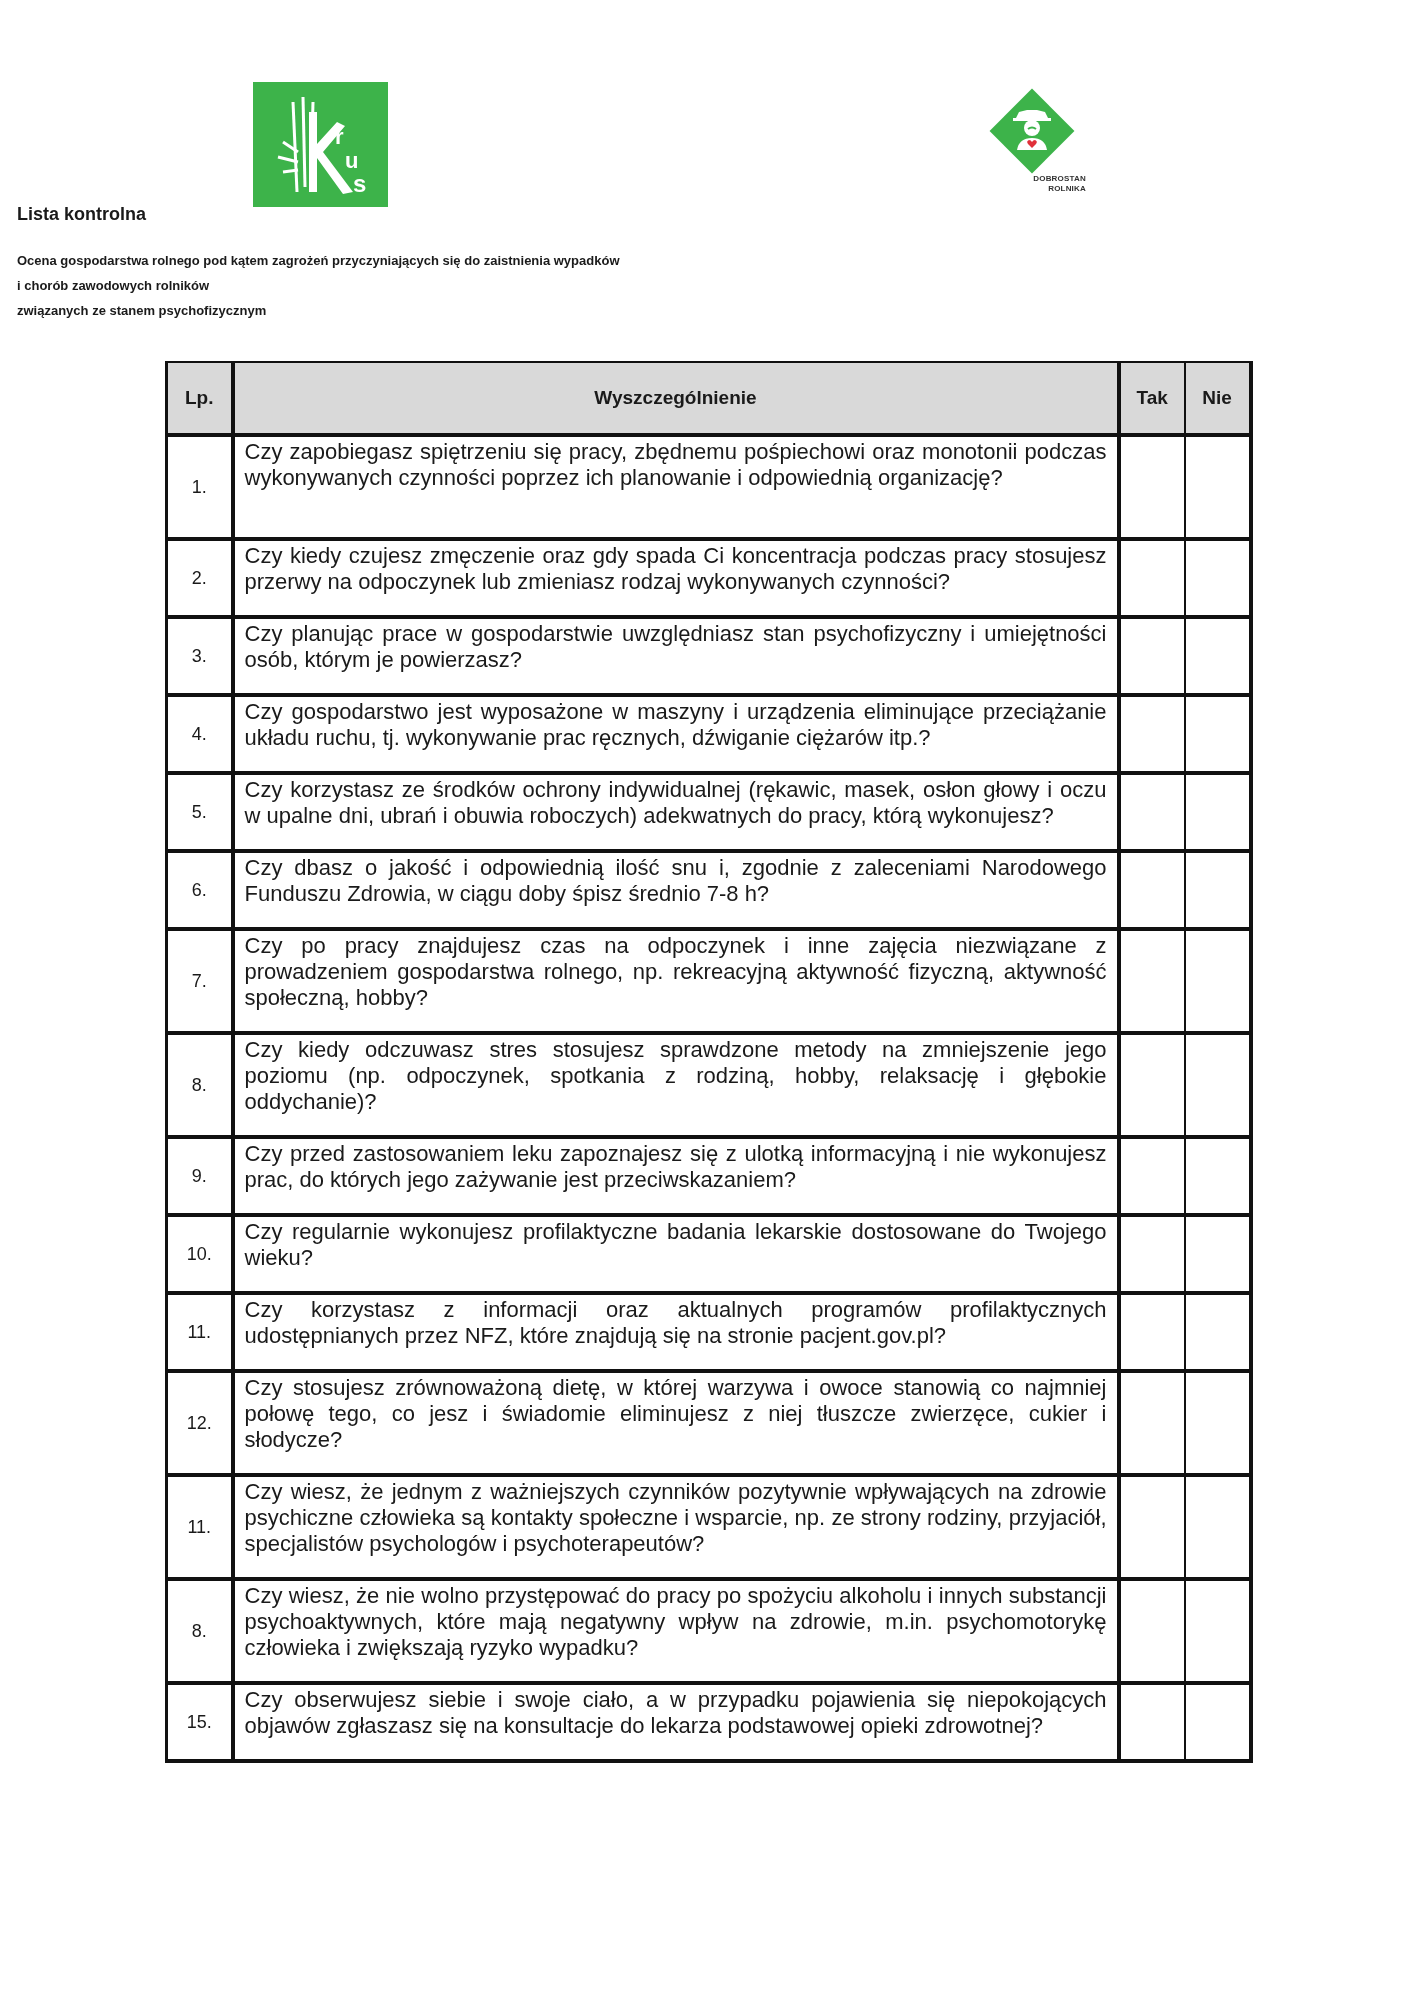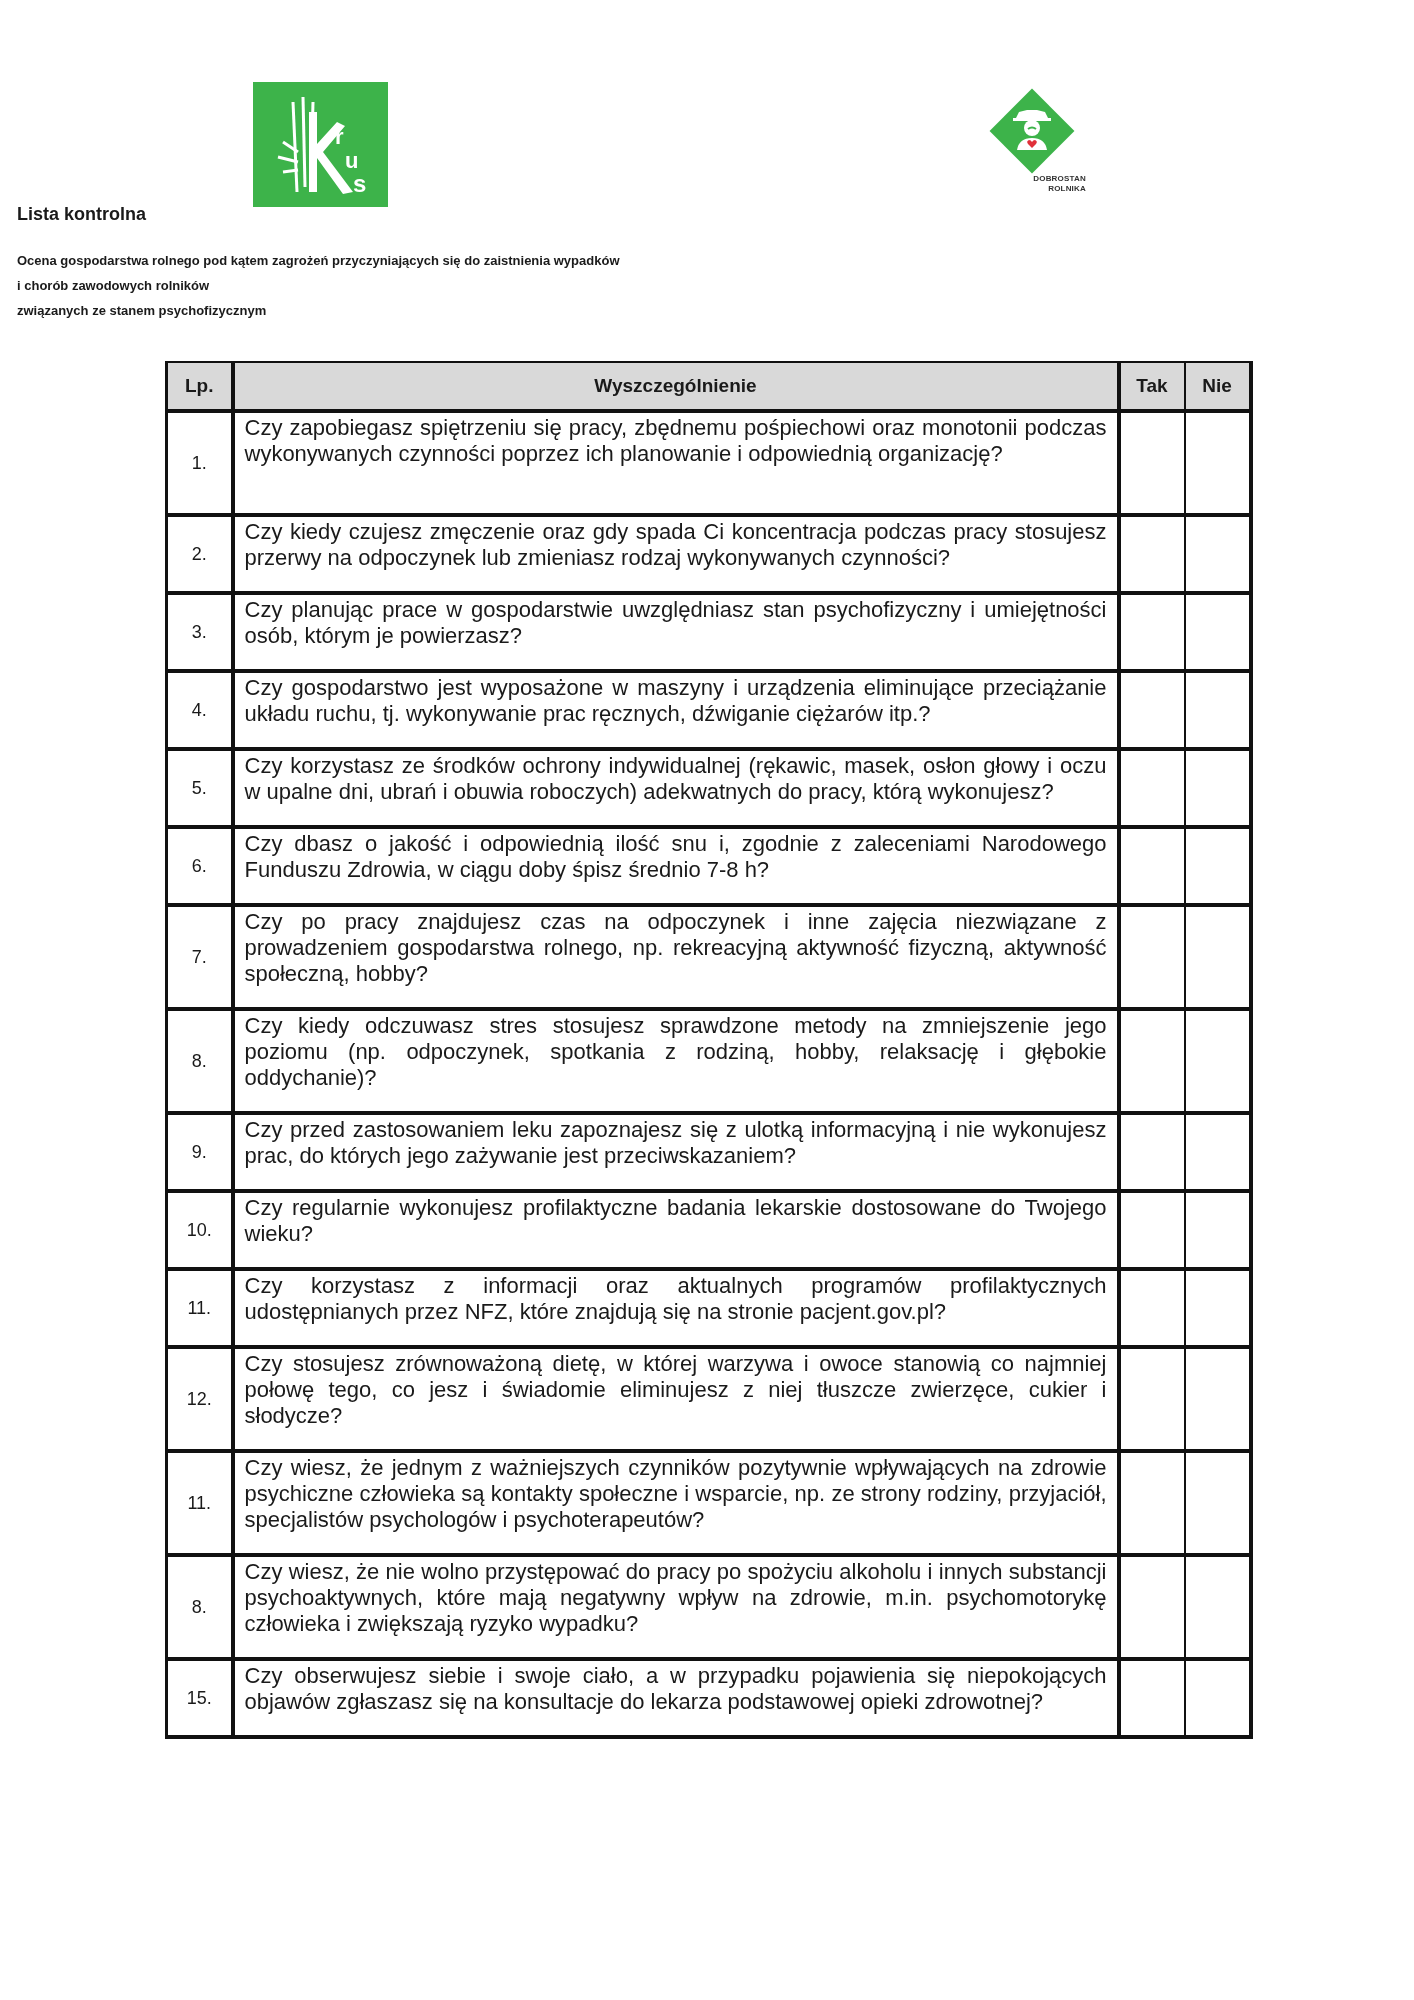--- a/index.html
+++ b/index.html
@@ -7,21 +7,21 @@
     .logo-krus { position: absolute; left: 253px; top: 82px; width: 135px; height: 125px; background: #3db34a; }
     .logo-krus svg { width: 100%; height: 100%; display: block; }
     .logo-dobrostan { position: absolute; left: 978px; top: 88px; width: 108px; height: 130px; text-align: right; }
     .logo-dobrostan svg { display: block; margin: 0 auto; }
     .logo-caption { font-size: 8px; font-weight: bold; line-height: 10px; color: #333; letter-spacing: 0.2px; }
     .title { position: absolute; left: 17px; width: 1414px; font-weight: bold; }
     .title-main { top: 204px; font-size: 18px; }
     .subtitle { top: 248px; font-size: 13px; line-height: 25px; }
     table.checklist { position: absolute; left: 165px; top: 361px; width: 1084px; border-collapse: collapse; table-layout: fixed; }
     table.checklist th, table.checklist td { border: 2px solid #111; }
-    table.checklist th { background: #d9d9d9; font-size: 19px; font-weight: bold; height: 38px; padding: 4px; }
+    table.checklist th { background: #d9d9d9; font-size: 19px; font-weight: bold; height: 38px; padding: 16px; }
     col.c-lp { width: 66px; }
     col.c-txt { width: 886px; }
     col.c-tak { width: 66px; }
     col.c-nie { width: 66px; }
     th.c-lp-h, td.lp { border-right-width: 4px !important; }
     th.c-txt-h, td.txt { border-right-width: 4px !important; }
     th.c-nie-h, td.nie { border-right-width: 4px !important; }
     tr.row td { border-top-width: 4px; }
     td.lp { text-align: center; vertical-align: middle; font-size: 18px; }
     td.txt { text-align: justify; text-align-last: left; vertical-align: top; font-size: 22px; line-height: 26px; padding: 2px 10px 0 10px; }

